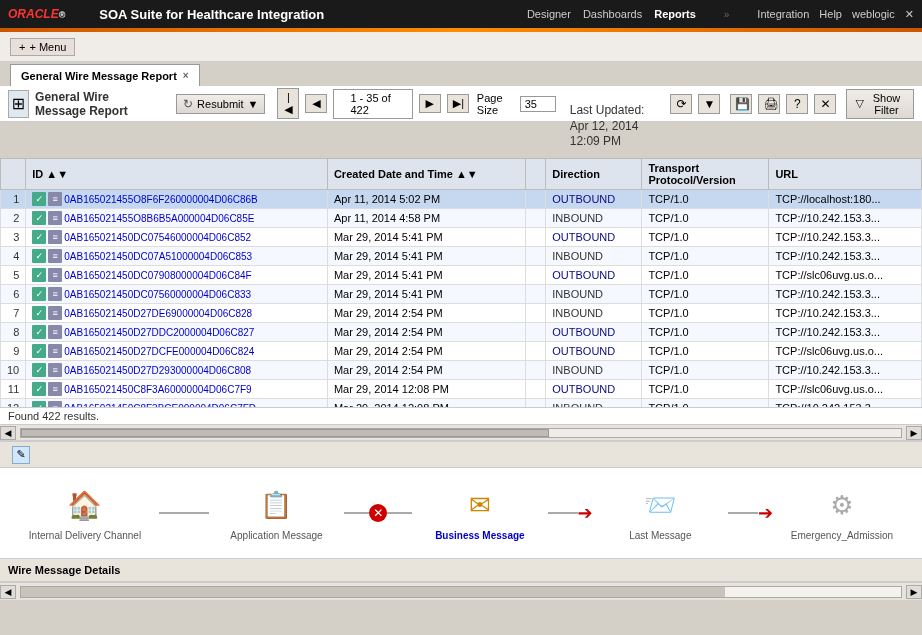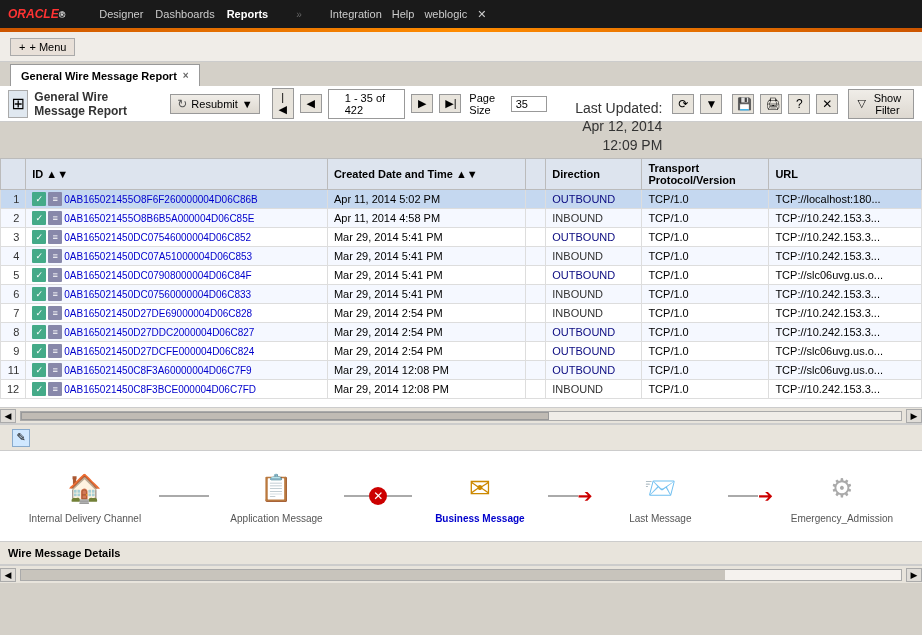--- a/index.html
+++ b/index.html
@@ -149,23 +149,23 @@
       font-size: 11px;
     }
     .page-size-label { font-size: 11px; }
     .page-size-input {
       border: 1px solid #999;
       padding: 1px 4px;
       width: 36px;
       font-size: 11px;
     }
     .last-updated {
-      font-size: 14px;
+      font-size: 12px;
       color: #333;
-      text-align: right;
+      text-align: left;
       line-height: 1.3;
       margin-top: 46px;
     }
     .toolbar-icon-btn {
       background: #e8e4dc;
       border: 1px solid #999;
       padding: 2px 4px;
       cursor: pointer;
       font-size: 12px;
       min-width: 22px;
@@ -406,20 +406,21 @@
       gap: 4px;
     }
   </style>
 </head>
 <body>
 
 <div class="top-nav">
   <span class="oracle-logo">
     <span style="color:#f33">ORACLE</span><span style="color:#fff; font-size:9px; font-style:normal;">®</span>
   </span>
+  <span class="top-nav-title">SOA Suite for Healthcare Integration</span>
   <div class="top-nav-links">
     <a href="#">Designer</a>
     <a href="#">Dashboards</a>
     <a style="color:#fff;font-weight:bold" href="#">Reports</a>
   </div>
   <span class="top-nav-sep">»</span>
   <div class="top-nav-right">
     <a style="color:#ccc;text-decoration:none" href="#">Integration</a>
     <a style="color:#ccc;text-decoration:none" href="#">Help</a>
     <a style="color:#ccc;text-decoration:none" href="#">weblogic</a>
@@ -631,20 +632,35 @@
         <span class="id-text">0AB165021450D27DCFE000004D06C824</span>
       </div>
     </td>
     <td>Mar 29, 2014 2:54 PM</td>
     <td></td>
     <td class="outbound">OUTBOUND</td>
     <td>TCP/1.0</td>
     <td>TCP://slc06uvg.us.o...</td>
   </tr>
           <tr>
+    <td class="row-num">10</td>
+    <td>
+      <div class="row-icons">
+        <span class="mini-icon green-sq">✓</span>
+        <span class="mini-icon doc-icon">≡</span>
+        <span class="id-text">0AB165021450D27D293000004D06C808</span>
+      </div>
+    </td>
+    <td>Mar 29, 2014 2:54 PM</td>
+    <td></td>
+    <td class="inbound">INBOUND</td>
+    <td>TCP/1.0</td>
+    <td>TCP://10.242.153.3...</td>
+  </tr>
+          <tr>
     <td class="row-num">11</td>
     <td>
       <div class="row-icons">
         <span class="mini-icon green-sq">✓</span>
         <span class="mini-icon doc-icon">≡</span>
         <span class="id-text">0AB165021450C8F3A60000004D06C7F9</span>
       </div>
     </td>
     <td>Mar 29, 2014 12:08 PM</td>
     <td></td>
@@ -663,20 +679,21 @@
     </td>
     <td>Mar 29, 2014 12:08 PM</td>
     <td></td>
     <td class="inbound">INBOUND</td>
     <td>TCP/1.0</td>
     <td>TCP://10.242.153.3...</td>
   </tr>
         </tbody>
     </table>
   </div>
+  <div class="found-results">Found 422 results.</div>
 
   <div class="h-scrollbar-area">
     <div class="scroll-arrow">◀</div>
     <div class="h-scrollbar">
       <div class="h-scroll-thumb"></div>
     </div>
     <div class="scroll-arrow">▶</div>
   </div>
 </div>
 

